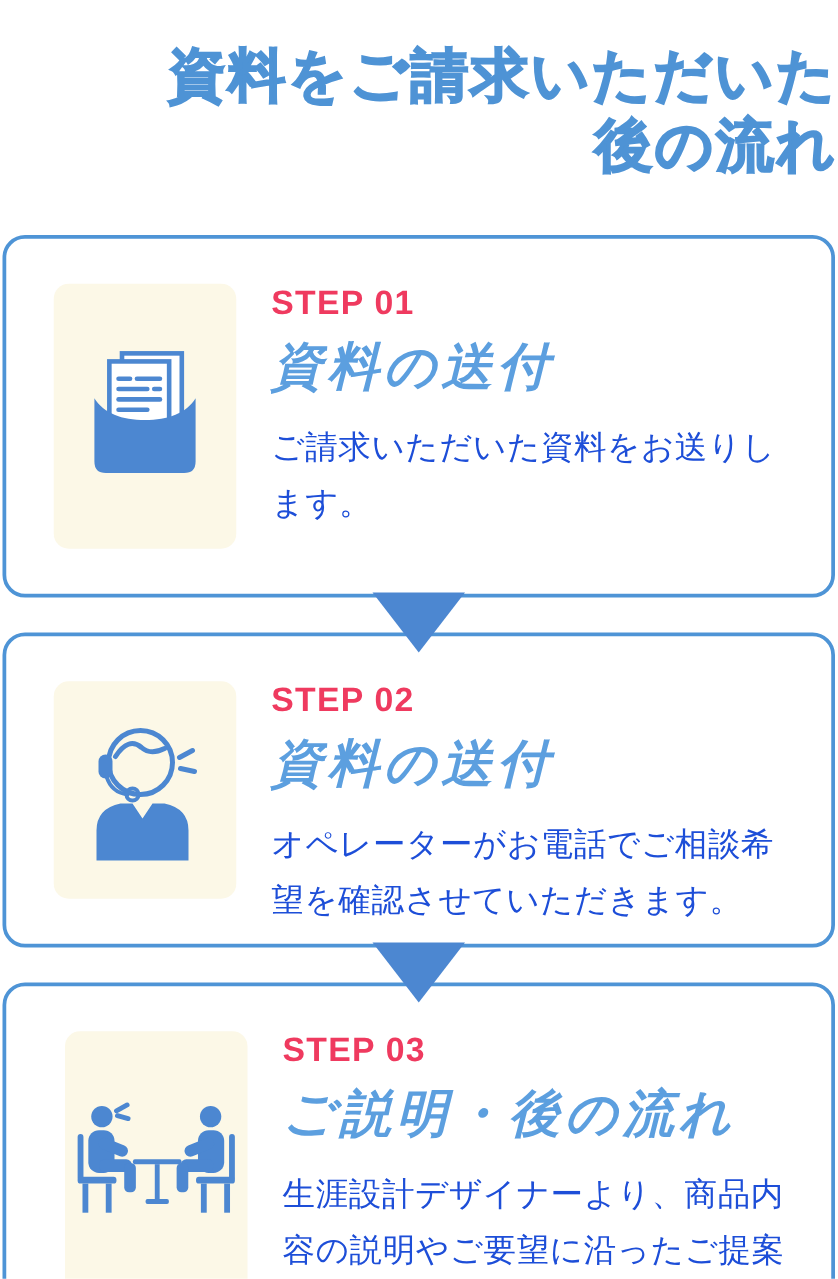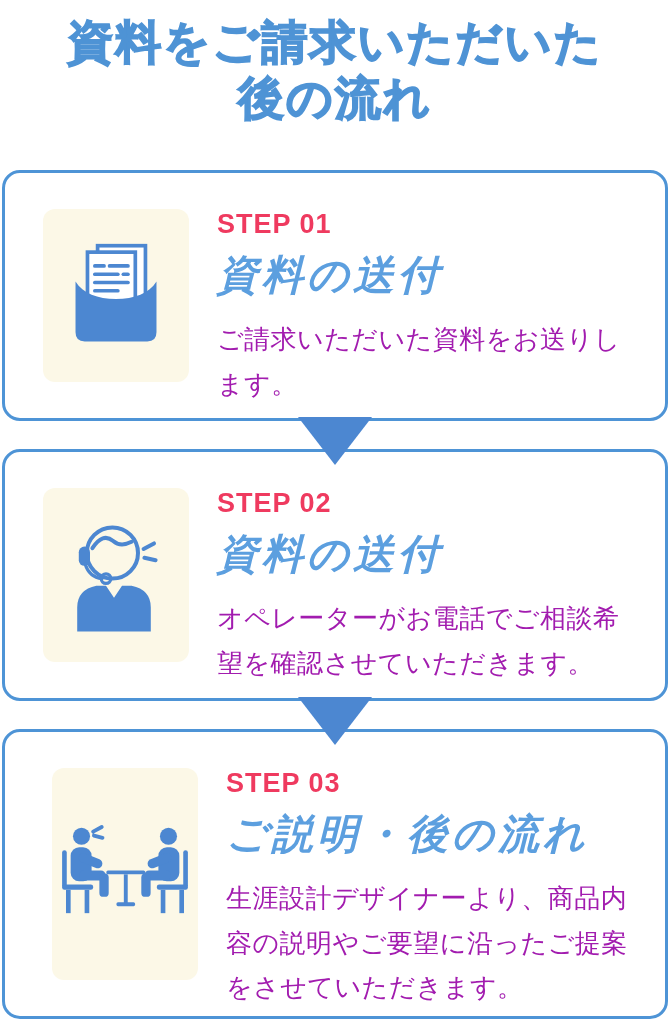--- a/index.html
+++ b/index.html
@@ -2,51 +2,51 @@
 <html><head>
 <meta charset="utf-8">
 <style>
   html,body { margin:0; padding:0; }
   body {
     width:670px; height:1023px; background:#ffffff;
     font-family:"Liberation Sans","DejaVu Sans",sans-serif;
     overflow:hidden;
   }
   .page-title {
-    padding-top:14px; text-align:center;
+    padding-top:32px; text-align:right;
     color:#4e93d5; font-size:46px; font-weight:900;
     line-height:1.22; letter-spacing:2px;
     -webkit-text-stroke:1.6px #4e93d5;
     height:128px; margin-bottom:28px;
   }
   .card {
     box-sizing:border-box; position:relative; z-index:1;
     margin:0 2px; background:#ffffff;
     border:3px solid #4e94d6; border-radius:18px;
     padding:36px 22px 36px 38px;
     display:flex; gap:28px; align-items:stretch;
   }
-  .card.h1 { height:251px; }
+  .card.h1 { height:290px; }
   .card.h2 { height:252px; }
   .card.h3 { height:290px;justify-content:center; }
   .iconbox {
     flex:none; width:146px; align-self:stretch;
     background:#fcf8e7; border-radius:12px;
     display:flex; align-items:center; justify-content:center;
   }
   .textcol { flex:1; min-width:0; max-width:408px; }
   .step-label {
     color:#ef3a5f; font-size:27px; font-weight:800; letter-spacing:1px;
   }
   .card-heading {
     color:#5c9fdf; font-size:41px; font-weight:800;
     letter-spacing:4px; margin-top:8px; white-space:nowrap;font-style:italic;
   }
   .card-body {
-    color:#a21caf; font-size:26px; line-height:1.72;
+    color:#1d4ed8; font-size:26px; line-height:1.72;
     letter-spacing:0.5px; margin-top:14px;
   }
   .gap { height:28px; position:relative; }
   .arrow {
     position:absolute; left:50%; top:-4px; transform:translateX(-50%);
     width:0; height:0; z-index:2;
     border-left:37px solid transparent;
     border-right:37px solid transparent;
     border-top:48px solid #4c87d1;
   }

